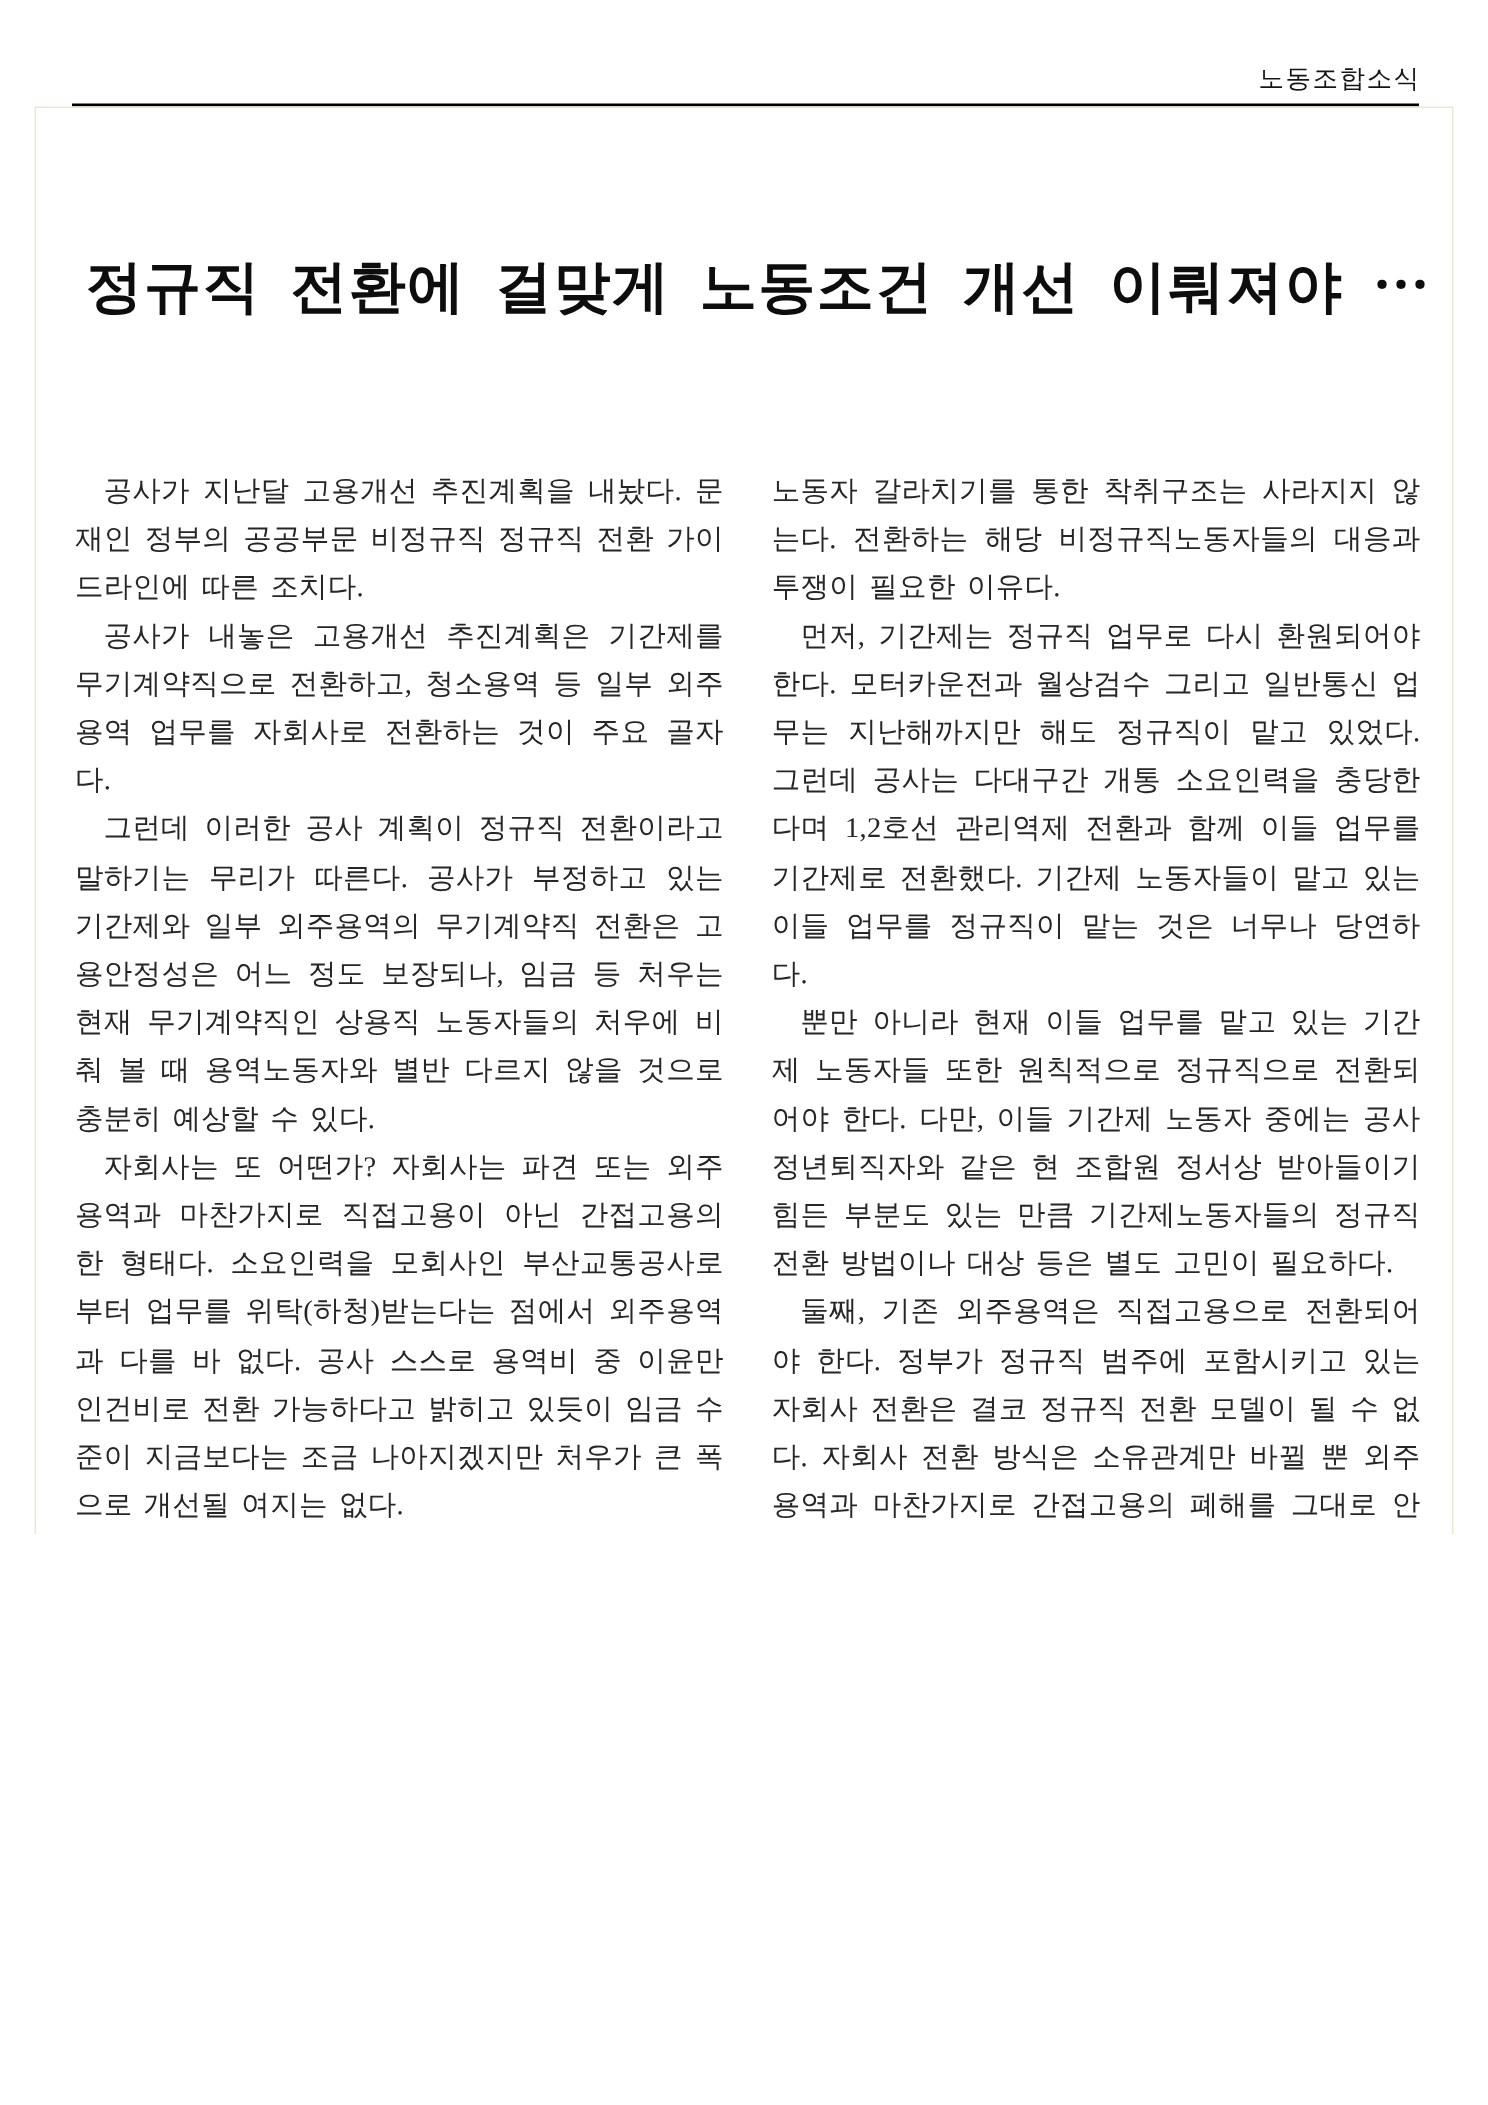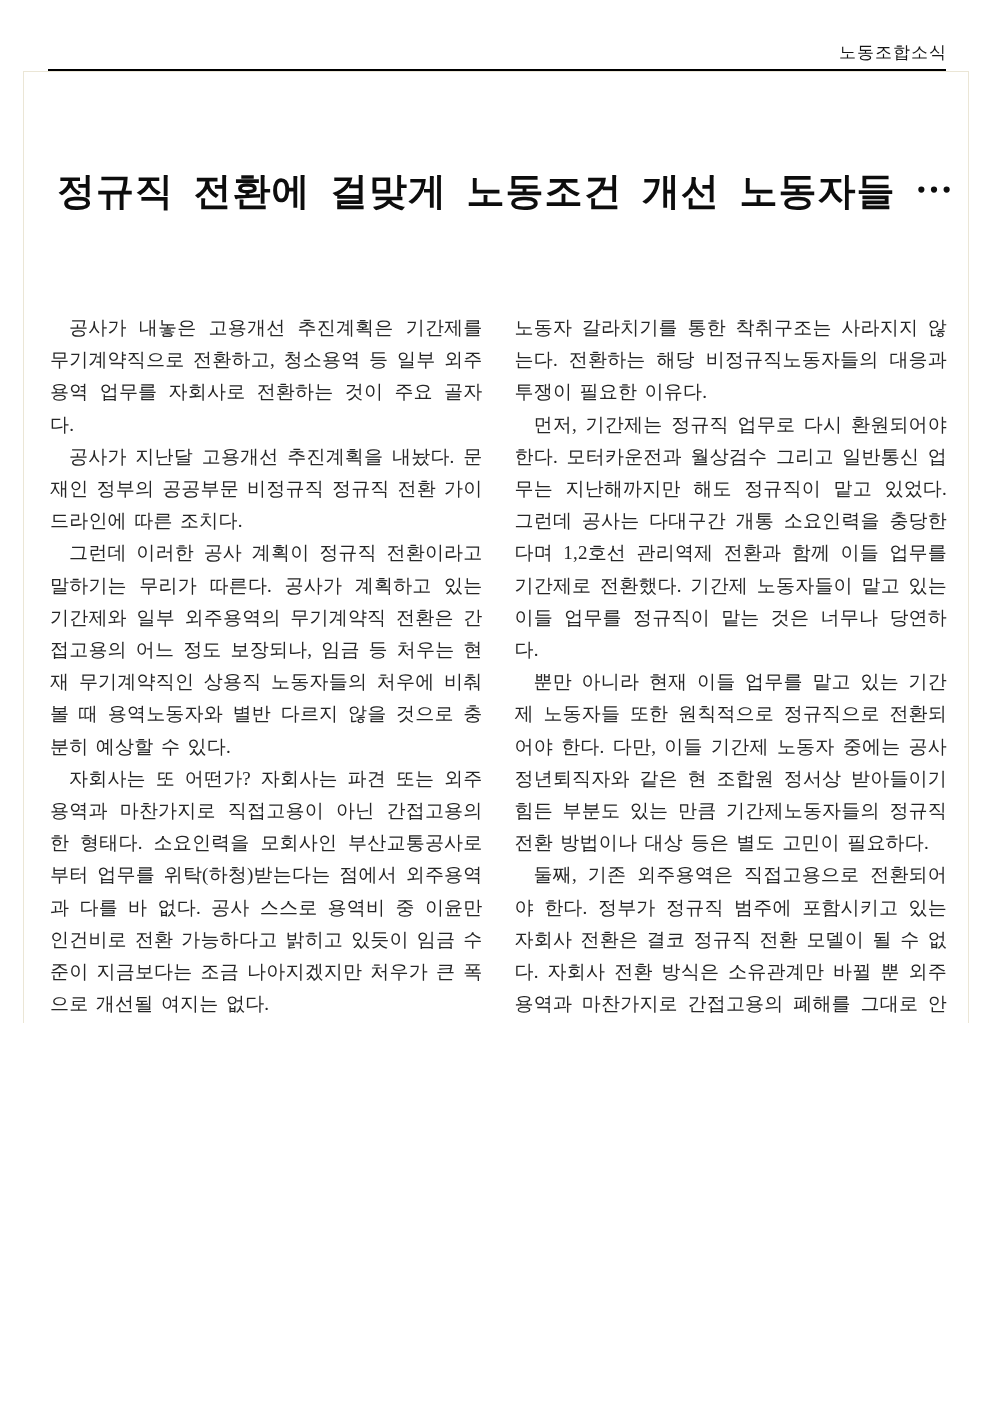--- a/index.html
+++ b/index.html
@@ -99,28 +99,28 @@
 <body>
 
 <div class="page">
 
   <div class="header-label">노동조합소식</div>
 
   <div class="header-rule"></div>
 
   <div class="content-box">
 
-    <h1 class="article-title">정규직 전환에 걸맞게 노동조건 개선 노동자들 ⋯</h1>
+    <h1 class="article-title">정규직 전환에 걸맞게 노동조건 개선 이뤄져야 ⋯</h1>
 
     <div class="columns">
 
       <div class="col">
+        <p>공사가 지난달 고용개선 추진계획을 내놨다. 문재인 정부의 공공부문 비정규직 정규직 전환 가이드라인에 따른 조치다.</p>
         <p>공사가 내놓은 고용개선 추진계획은 기간제를 무기계약직으로 전환하고, 청소용역 등 일부 외주용역 업무를 자회사로 전환하는 것이 주요 골자다.</p>
-        <p>공사가 지난달 고용개선 추진계획을 내놨다. 문재인 정부의 공공부문 비정규직 정규직 전환 가이드라인에 따른 조치다.</p>
-        <p>그런데 이러한 공사 계획이 정규직 전환이라고 말하기는 무리가 따른다. 공사가 계획하고 있는 기간제와 일부 외주용역의 무기계약직 전환은 간접고용의 어느 정도 보장되나, 임금 등 처우는 현재 무기계약직인 상용직 노동자들의 처우에 비춰 볼 때 용역노동자와 별반 다르지 않을 것으로 충분히 예상할 수 있다.</p>
+        <p>그런데 이러한 공사 계획이 정규직 전환이라고 말하기는 무리가 따른다. 공사가 부정하고 있는 기간제와 일부 외주용역의 무기계약직 전환은 고용안정성은 어느 정도 보장되나, 임금 등 처우는 현재 무기계약직인 상용직 노동자들의 처우에 비춰 볼 때 용역노동자와 별반 다르지 않을 것으로 충분히 예상할 수 있다.</p>
         <p>자회사는 또 어떤가? 자회사는 파견 또는 외주용역과 마찬가지로 직접고용이 아닌 간접고용의 한 형태다. 소요인력을 모회사인 부산교통공사로부터 업무를 위탁(하청)받는다는 점에서 외주용역과 다를 바 없다. 공사 스스로 용역비 중 이윤만 인건비로 전환 가능하다고 밝히고 있듯이 임금 수준이 지금보다는 조금 나아지겠지만 처우가 큰 폭으로 개선될 여지는 없다.</p>
         <p class="fill">그렇다. 공사 의도대로 고용개선계획이 추진되면</p>
       </div>
 
       <div class="col">
         <p class="cont">노동자 갈라치기를 통한 착취구조는 사라지지 않는다. 전환하는 해당 비정규직노동자들의 대응과 투쟁이 필요한 이유다.</p>
         <p>먼저, 기간제는 정규직 업무로 다시 환원되어야 한다. 모터카운전과 월상검수 그리고 일반통신 업무는 지난해까지만 해도 정규직이 맡고 있었다. 그런데 공사는 다대구간 개통 소요인력을 충당한다며 1,2호선 관리역제 전환과 함께 이들 업무를 기간제로 전환했다. 기간제 노동자들이 맡고 있는 이들 업무를 정규직이 맡는 것은 너무나 당연하다.</p>
         <p>뿐만 아니라 현재 이들 업무를 맡고 있는 기간제 노동자들 또한 원칙적으로 정규직으로 전환되어야 한다. 다만, 이들 기간제 노동자 중에는 공사 정년퇴직자와 같은 현 조합원 정서상 받아들이기 힘든 부분도 있는 만큼 기간제노동자들의 정규직 전환 방법이나 대상 등은 별도 고민이 필요하다.</p>
         <p>둘째, 기존 외주용역은 직접고용으로 전환되어야 한다. 정부가 정규직 범주에 포함시키고 있는 자회사 전환은 결코 정규직 전환 모델이 될 수 없다. 자회사 전환 방식은 소유관계만 바뀔 뿐 외주용역과 마찬가지로 간접고용의 폐해를 그대로 안고 있기 때문이다. 사용자성 논란도 계속될 수밖에 없다. 모회사인 부산교통공사는 지금과 마찬가지로 사용자성을 부정하고 모든 책임을 자회사에 떠넘길 것이 분명하기 때문이다.</p>
       </div>

